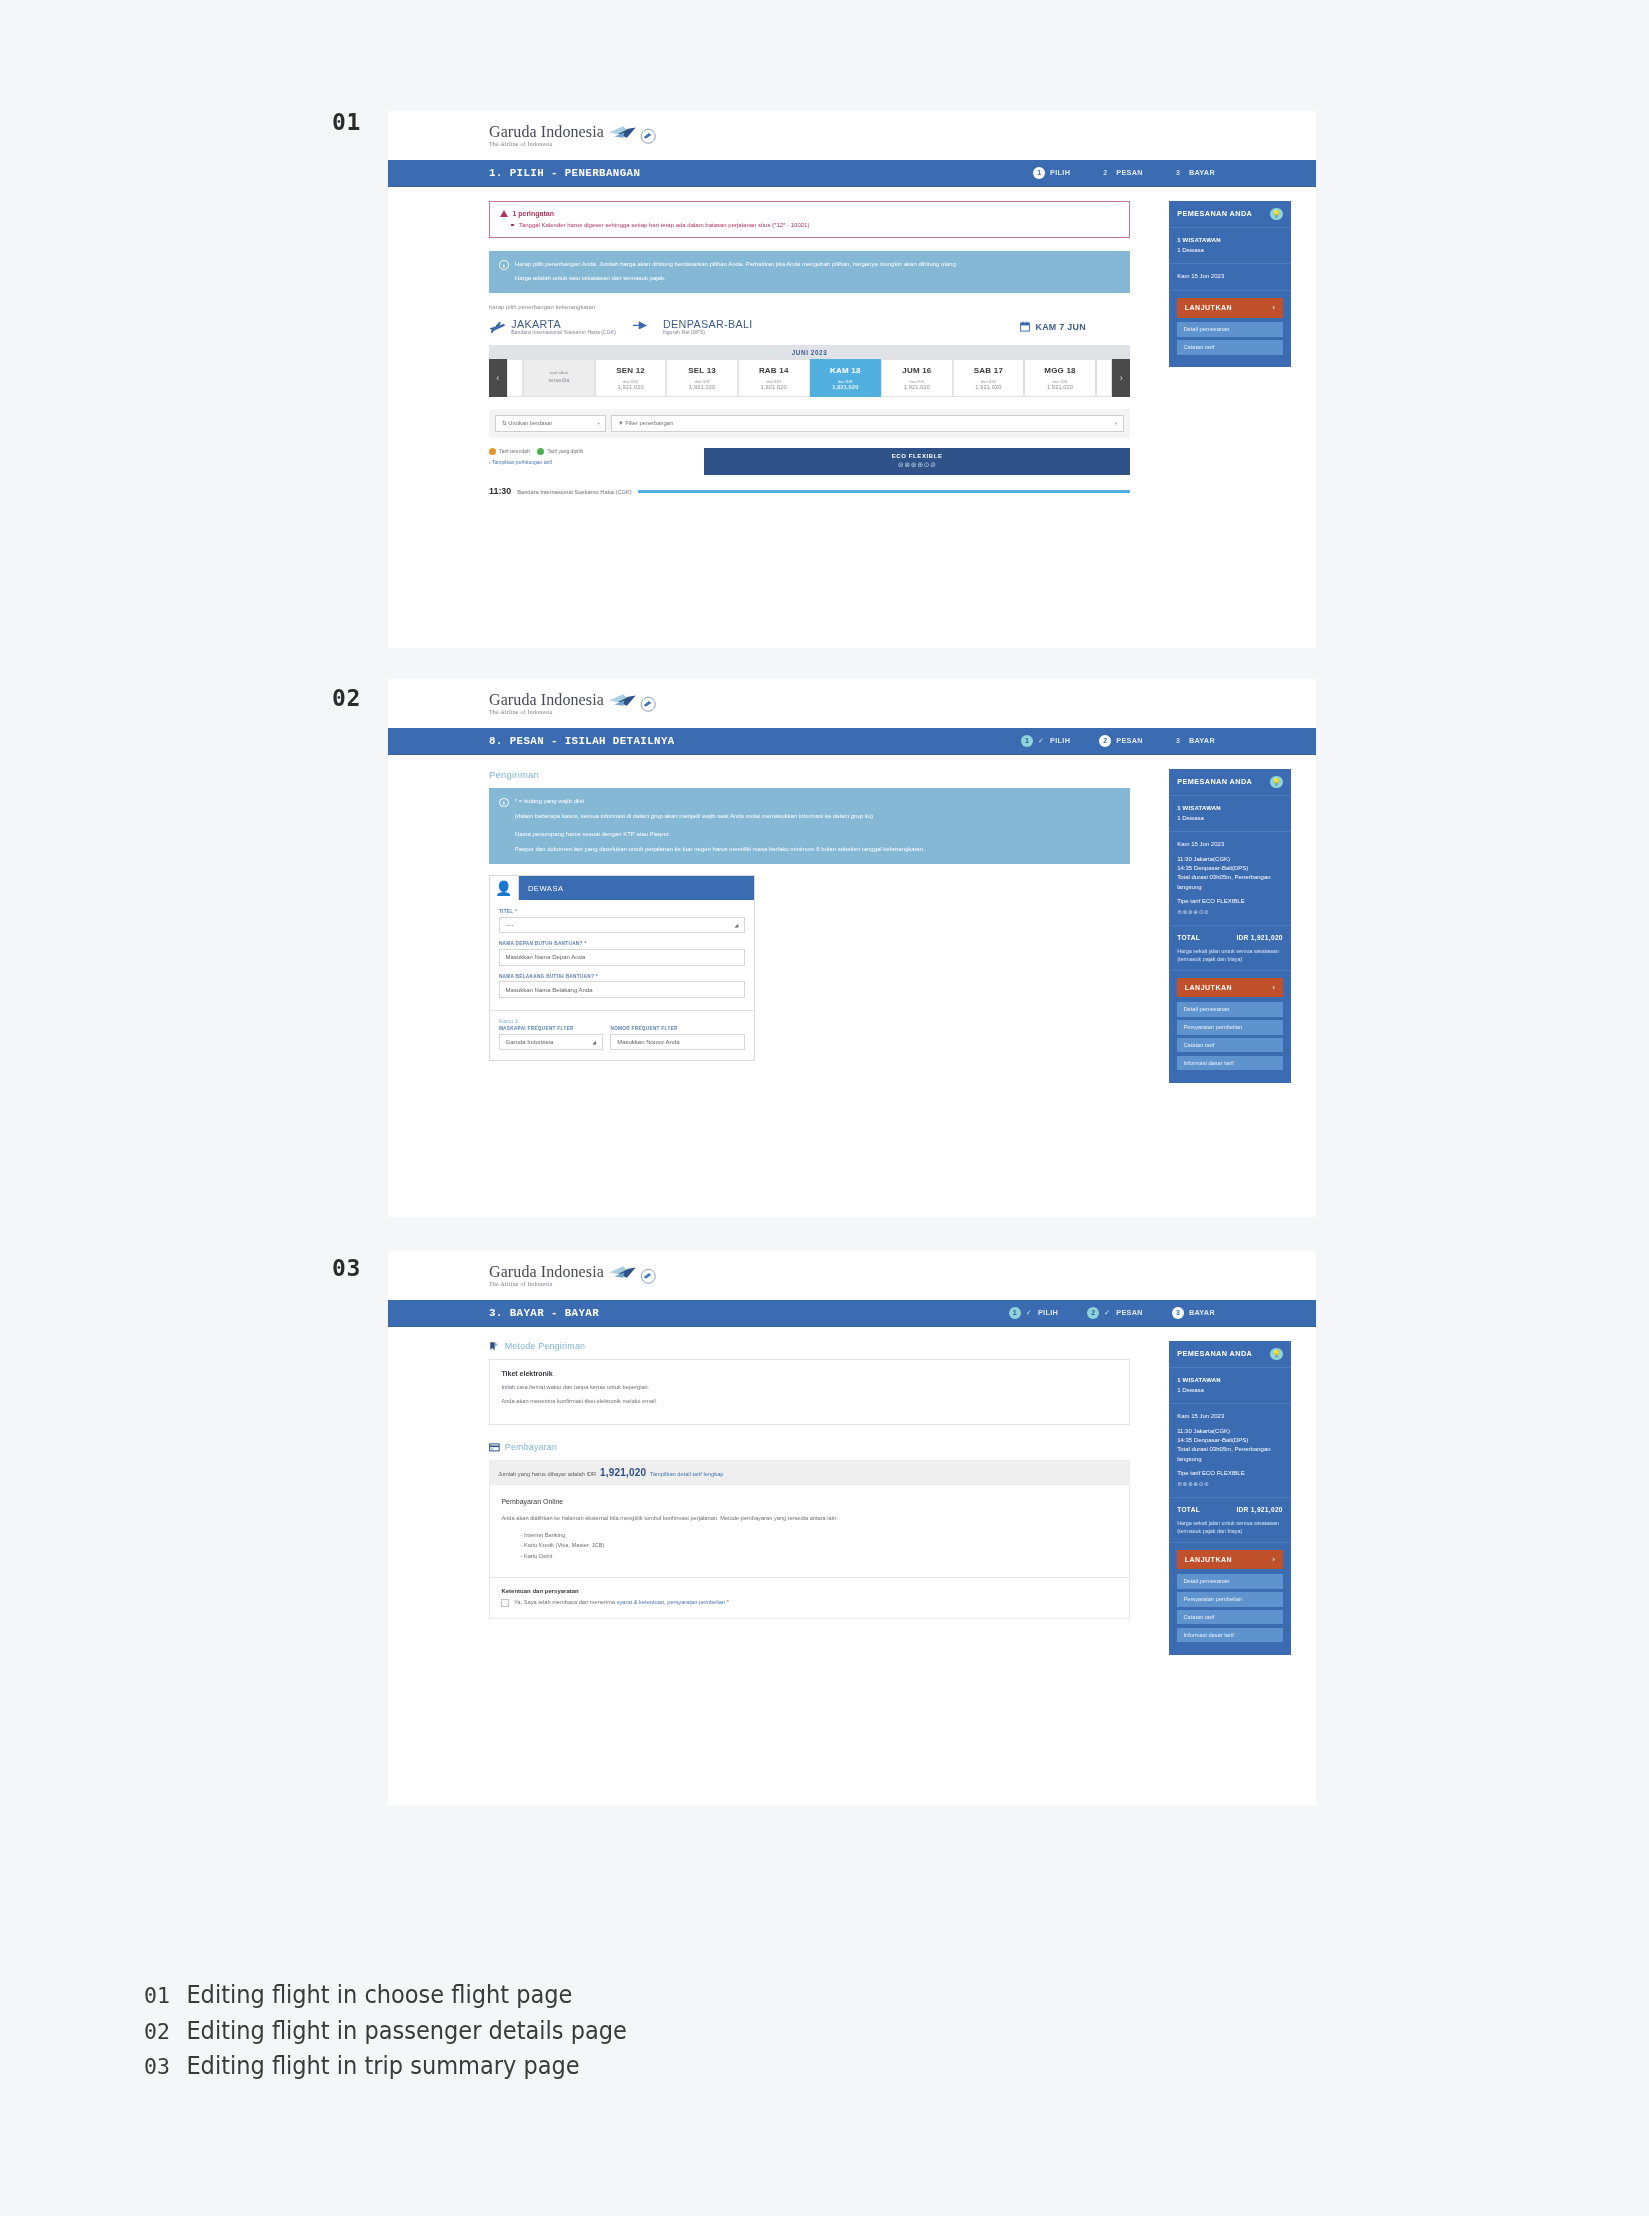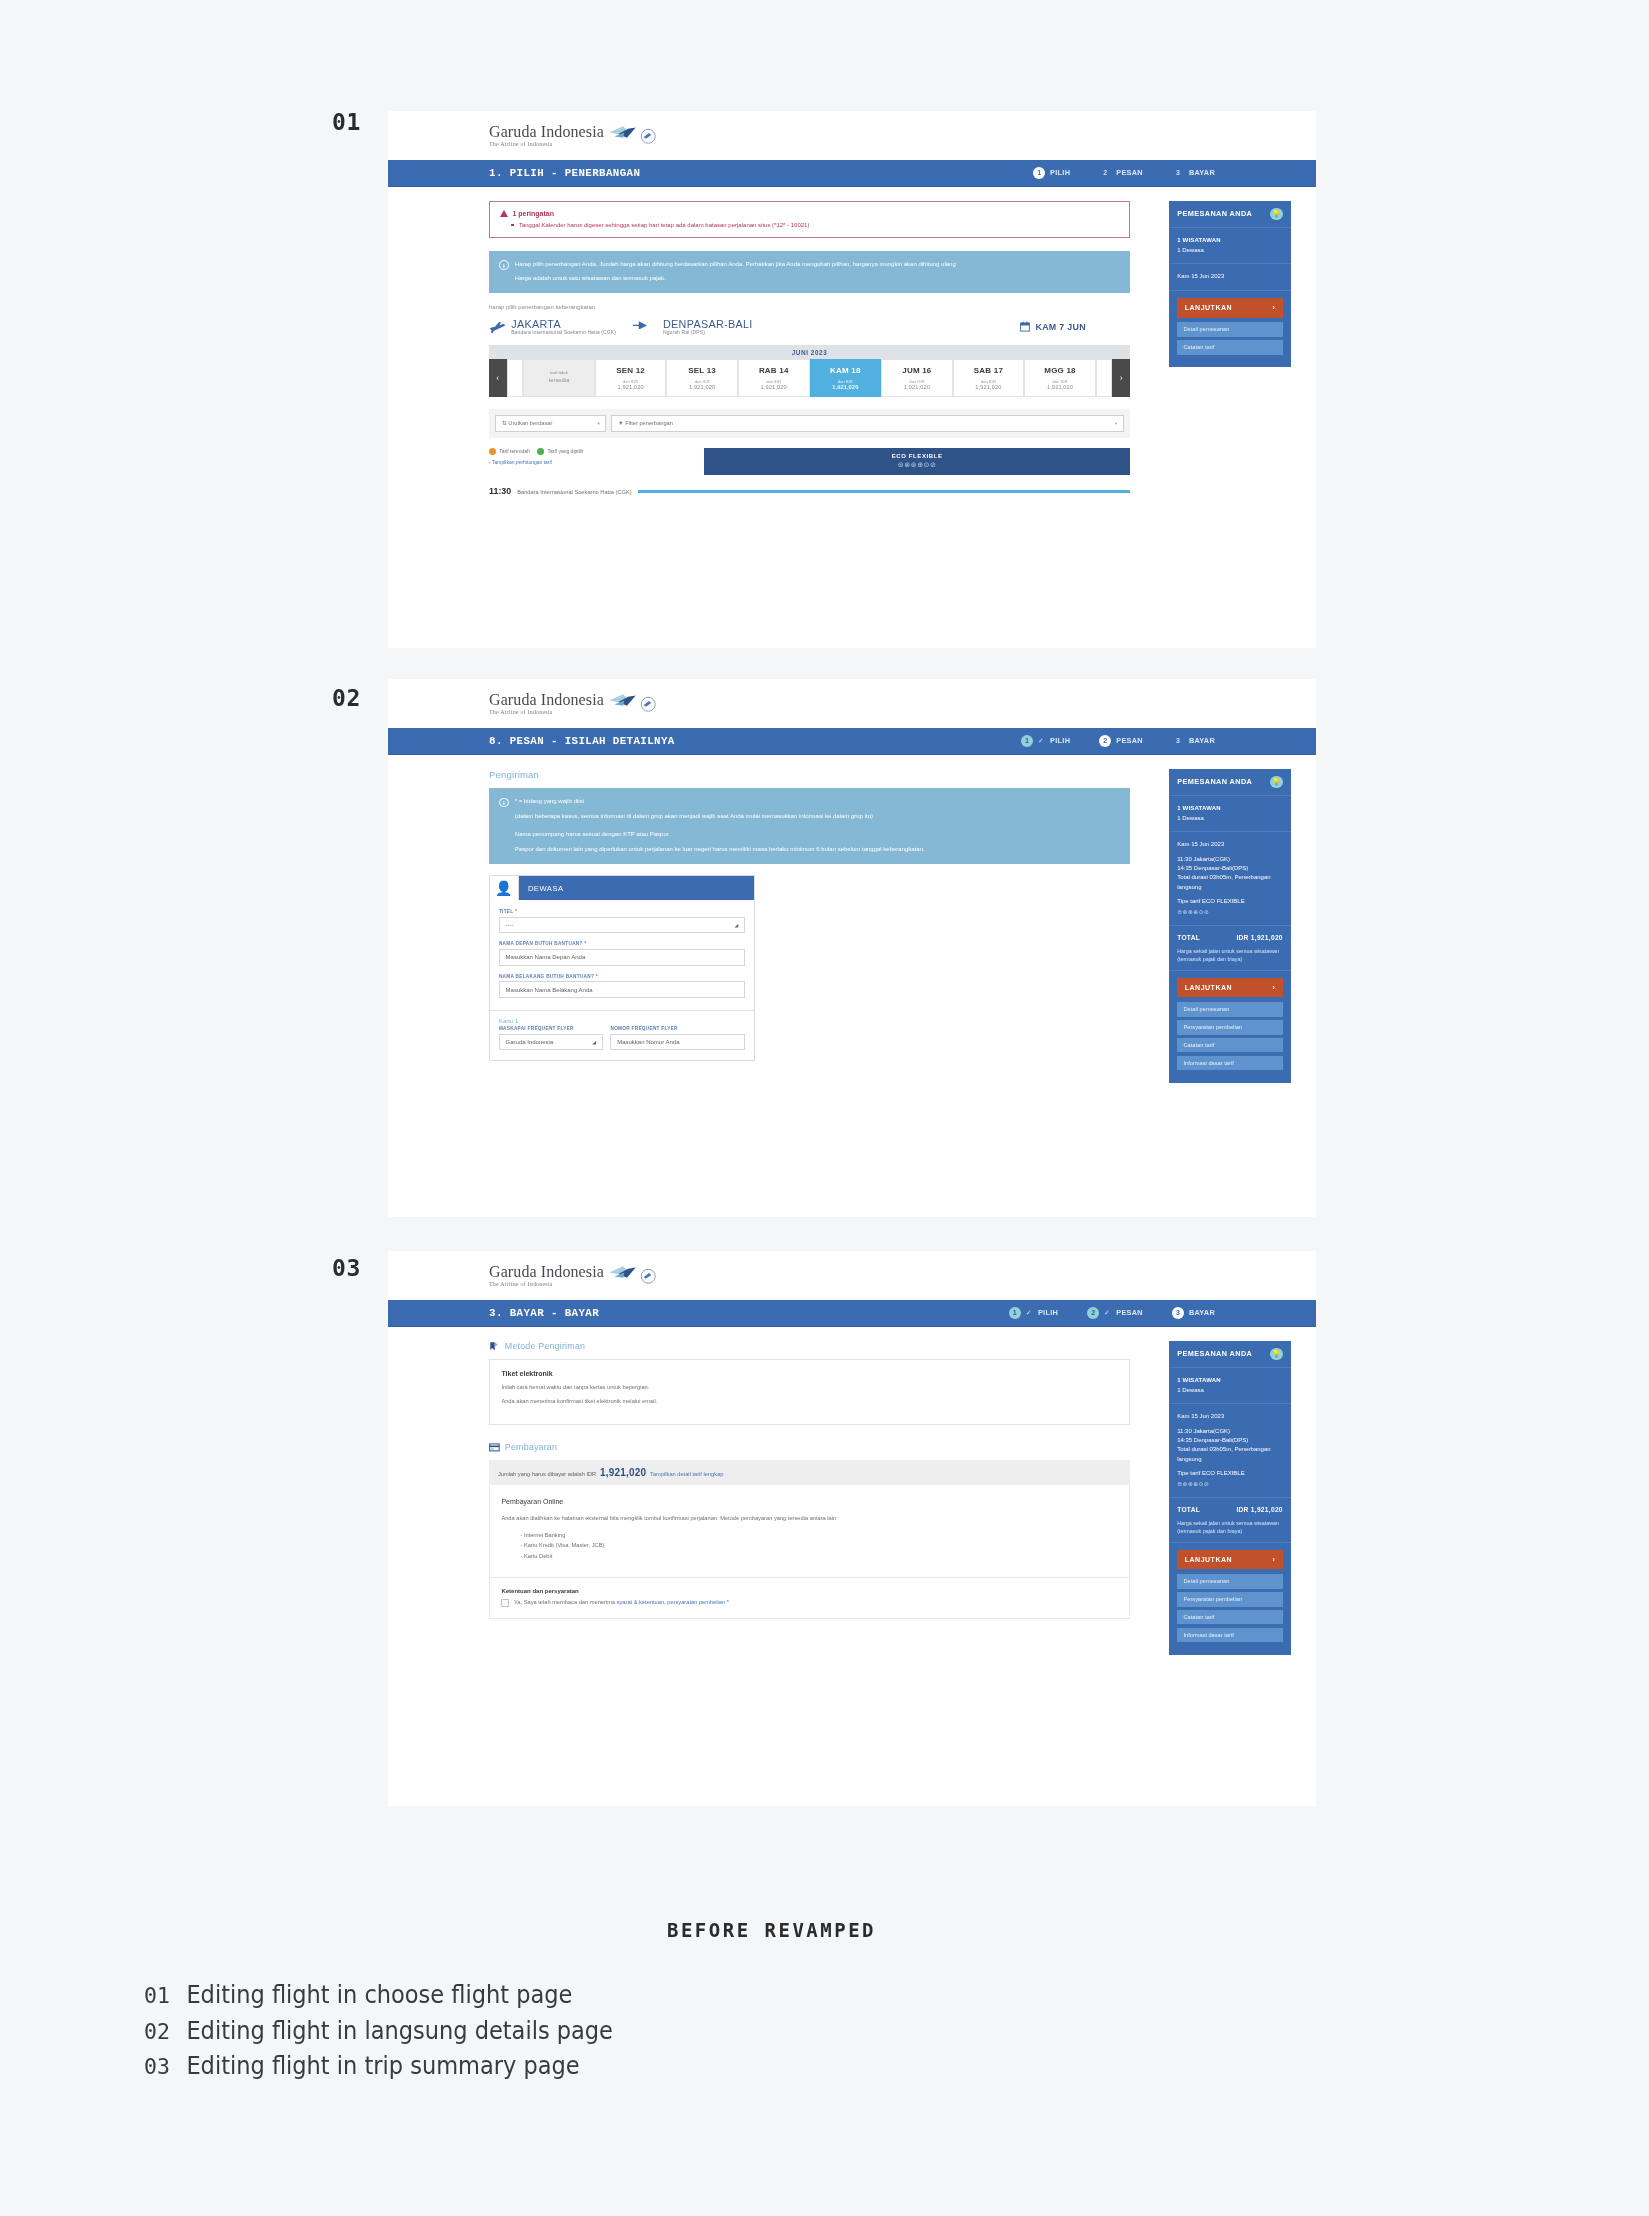--- a/index.html
+++ b/index.html
@@ -774,30 +774,29 @@
               <div class="btn-sec">Catatan tarif</div>
               <div class="btn-sec">Informasi dasar tarif</div>
             </div>
           </div>
         </div>
       </div>
 
     </div>
   </div>
 
-  <div class="caption-title" style="top:1919px;">BEFORE REVAMPED</div>
 
   <div class="caption-list" style="left:144px; top:1977px;" id="caption-list">
       <div class="cap-line">
         <span class="cap-idx">01</span>
         <span>Editing flight in choose flight page</span>
       </div>
       <div class="cap-line">
         <span class="cap-idx">02</span>
-        <span>Editing flight in langsung details page</span>
+        <span>Editing flight in passenger details page</span>
       </div>
       <div class="cap-line">
         <span class="cap-idx">03</span>
         <span>Editing flight in trip summary page</span>
       </div>
     </div>
 
 </div>
 
 

